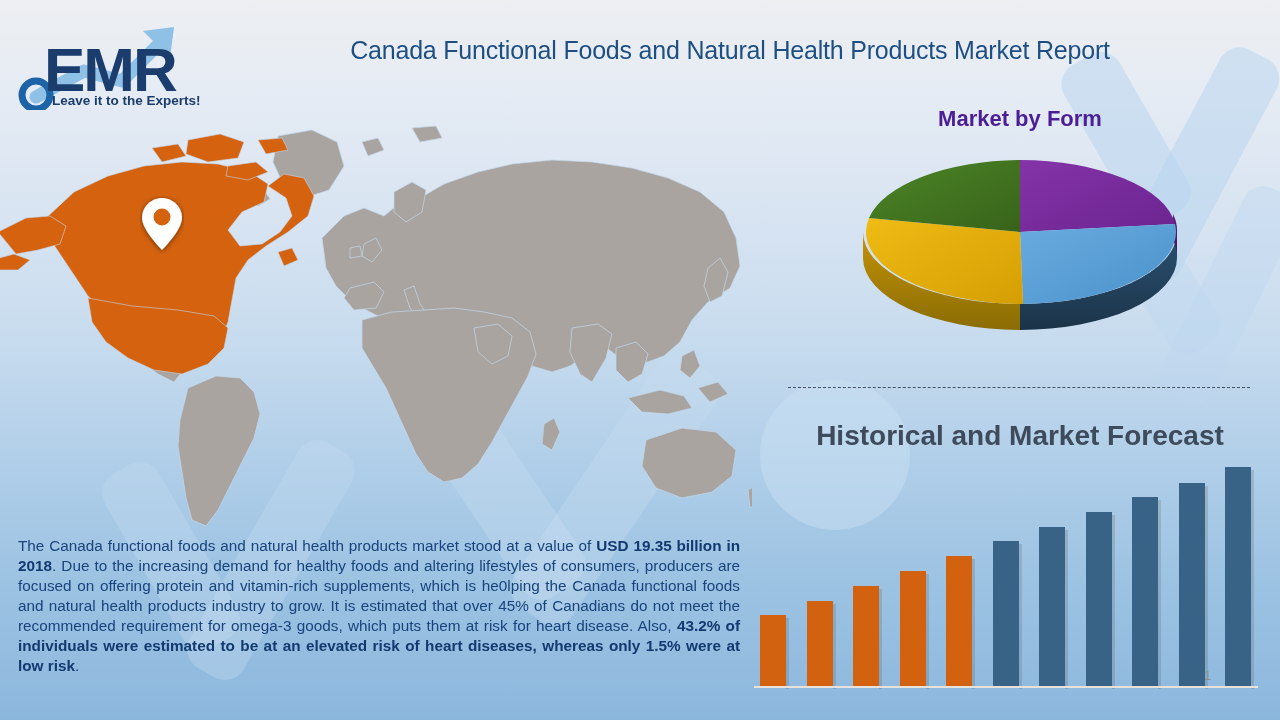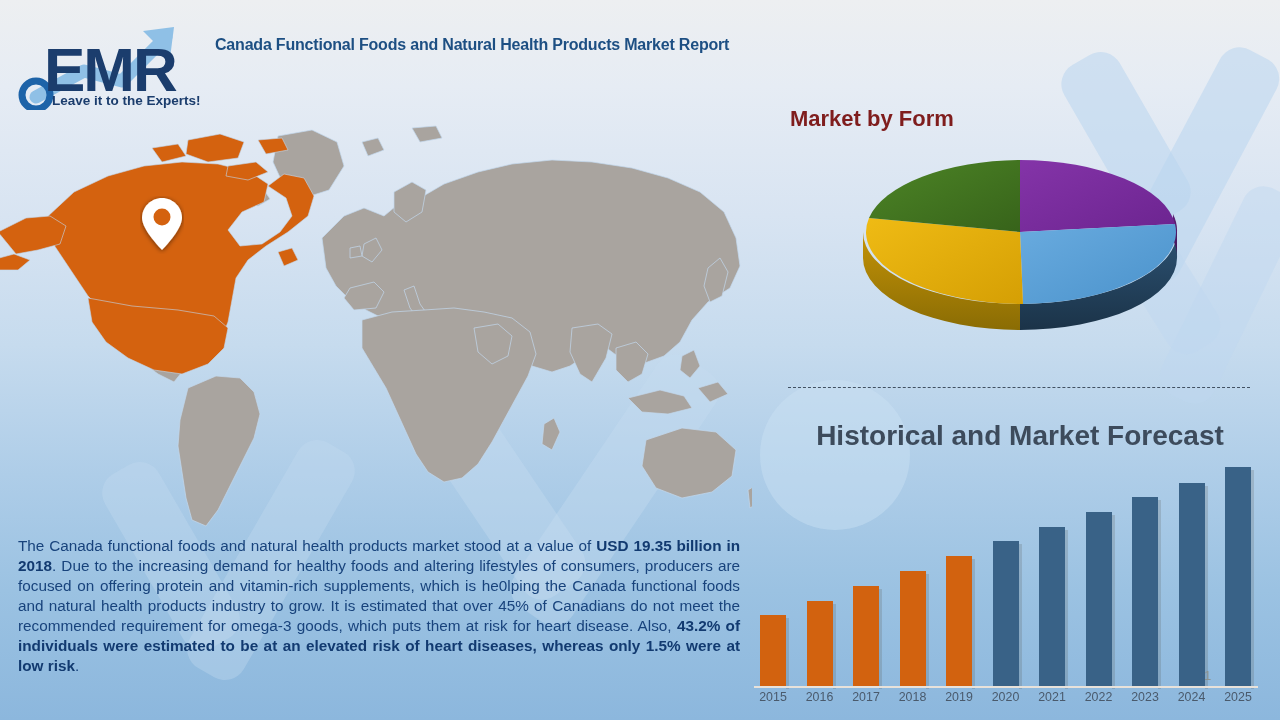--- a/index.html
+++ b/index.html
@@ -39,44 +39,44 @@
 
   #wm-circle{left:760px;top:380px;width:150px;height:150px;border-radius:50%;background:rgba(205,226,244,.45);}
 
   
   #logo{position:absolute;left:14px;top:15px;width:190px;height:95px;}
   #logo svg{display:block;}
 
   
   #title{
     position:absolute;left:215px;top:36px;width:1030px;
-    text-align:left;
-    font-size:16px;font-weight:bold;color:#1d4f83;
+    text-align:center;
+    font-size:25px;font-weight:normal;color:#1d4f83;
     letter-spacing:-.2px;
     white-space:nowrap;
   }
 
   
   #map{position:absolute;left:-8px;top:120px;width:760px;height:420px;}
   #map svg{display:block;}
 
   #pin{position:absolute;left:140px;top:196px;width:44px;height:58px;}
 
   
   #para{
     position:absolute;left:18px;top:536px;width:722px;
     font-size:15.3px;line-height:20px;
     color:#18437c;text-align:justify;
   }
   #para b{font-weight:bold;color:#123a70;}
 
   
   #pie-title{
-    position:absolute;left:790px;top:106px;width:460px;text-align:left;
-    font-size:22px;font-weight:bold;color:#7f1d1d;
+    position:absolute;left:790px;top:106px;width:460px;text-align:center;
+    font-size:22px;font-weight:bold;color:#4c1d95;
   }
   #pie-wrap{position:absolute;left:855px;top:140px;width:330px;height:215px;}
   #pie-wrap svg{display:block;}
 
   #divider{
     position:absolute;left:788px;top:387px;width:462px;height:0;
     border-top:1.4px dashed #2c3a4a;opacity:.85;
   }
 
   #bar-title{
@@ -296,26 +296,13 @@
       </div>
       <div class="bar" style="left: 426.5px; height: 203px; width: 26px; background: rgb(57, 98, 135);">
         <div class="shadow"></div>
       </div>
       <div class="bar" style="left: 473px; height: 219px; width: 26px; background: rgb(57, 98, 135);">
         <div class="shadow"></div>
       </div>
     </div>
   <div id="axis"></div>
   <div id="stray-1">1</div>
-  <div id="labels">
-      <div class="yr" style="left: -2px;">2015</div>
-      <div class="yr" style="left: 44.5px;">2016</div>
-      <div class="yr" style="left: 91px;">2017</div>
-      <div class="yr" style="left: 137.5px;">2018</div>
-      <div class="yr" style="left: 184px;">2019</div>
-      <div class="yr" style="left: 230.5px;">2020</div>
-      <div class="yr" style="left: 277px;">2021</div>
-      <div class="yr" style="left: 323.5px;">2022</div>
-      <div class="yr" style="left: 370px;">2023</div>
-      <div class="yr" style="left: 416.5px;">2024</div>
-      <div class="yr" style="left: 463px;">2025</div>
-    </div>
 </div>
 
 </body></html>

